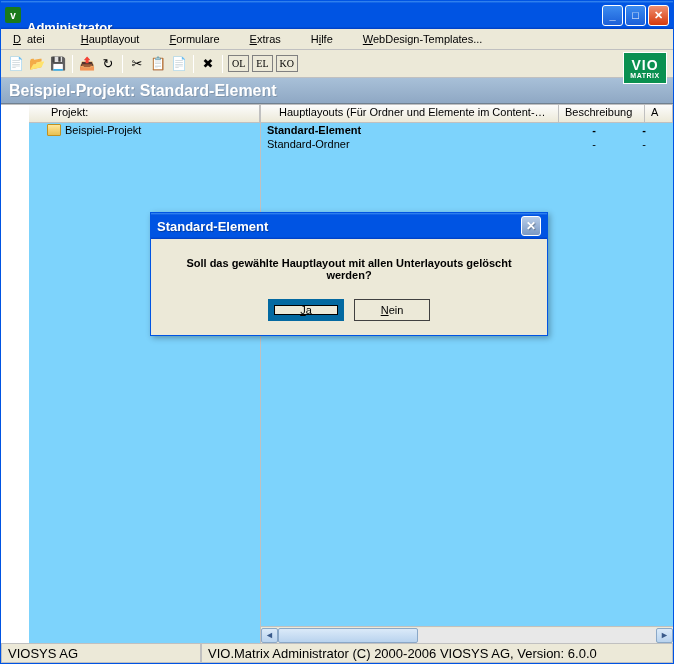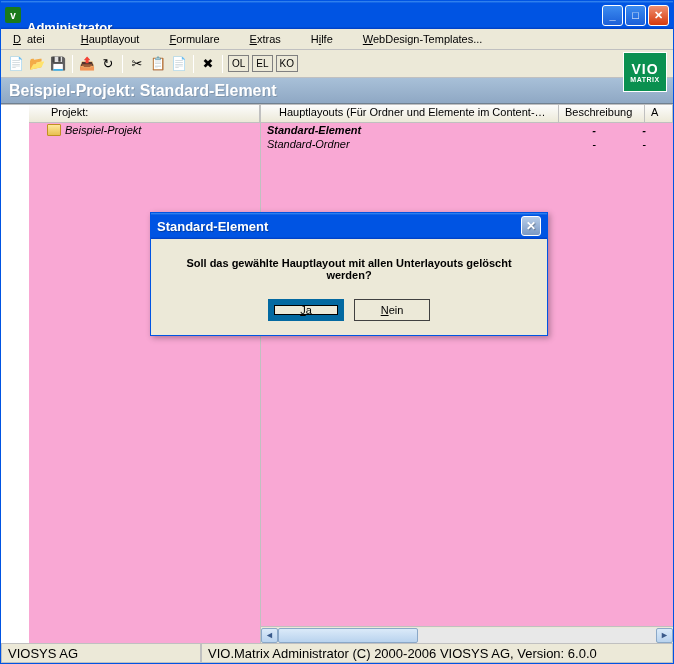--- a/index.html
+++ b/index.html
@@ -83,27 +83,28 @@
     margin: 0 2px;
     border-right: 1px solid #fff;
   }
   .tb-label {
     border: 1px solid #808080;
     background: #ece9d8;
     padding: 1px 3px;
     font-size: 10px;
     height: 17px;
     line-height: 13px;
+    font-family: Liberation Serif, serif;
   }
   .logo-box {
     position: absolute;
     right: 6px;
     top: 2px;
     width: 44px;
-    height: 40px;
+    height: 32px;
     background: #0a9050;
     color: #fff;
     font-weight: bold;
     font-size: 11px;
     text-align: center;
     display:flex;flex-direction:column;align-items:center;justify-content:center;
     line-height: 1;
     border: 1px solid #fff;
   }
   .logo-box .l1 { font-size: 14px; letter-spacing: 1px;}
@@ -148,24 +149,23 @@
   }
   .col-header {
     border-right: 1px solid #c0c0c0;
     padding: 1px 4px 0 18px;
     background: linear-gradient(to bottom,#fcfcfc,#ece9d8);
     overflow:hidden;white-space:nowrap;text-overflow:ellipsis;
   }
   .col-header.first { padding-left: 22px; }
   .pane-body {
     flex: 1;
-    background: #f9a8d4;
+    background: #7dd3fc;
     overflow: hidden;
     position: relative;
-    font-style: italic;
   }
   .tree-row {
     display: flex;
     align-items: center;
     padding: 1px 4px 1px 18px;
     font-size: 11px;
     gap: 4px;
   }
   .folder-icon {
     width: 14px;height:12px;

